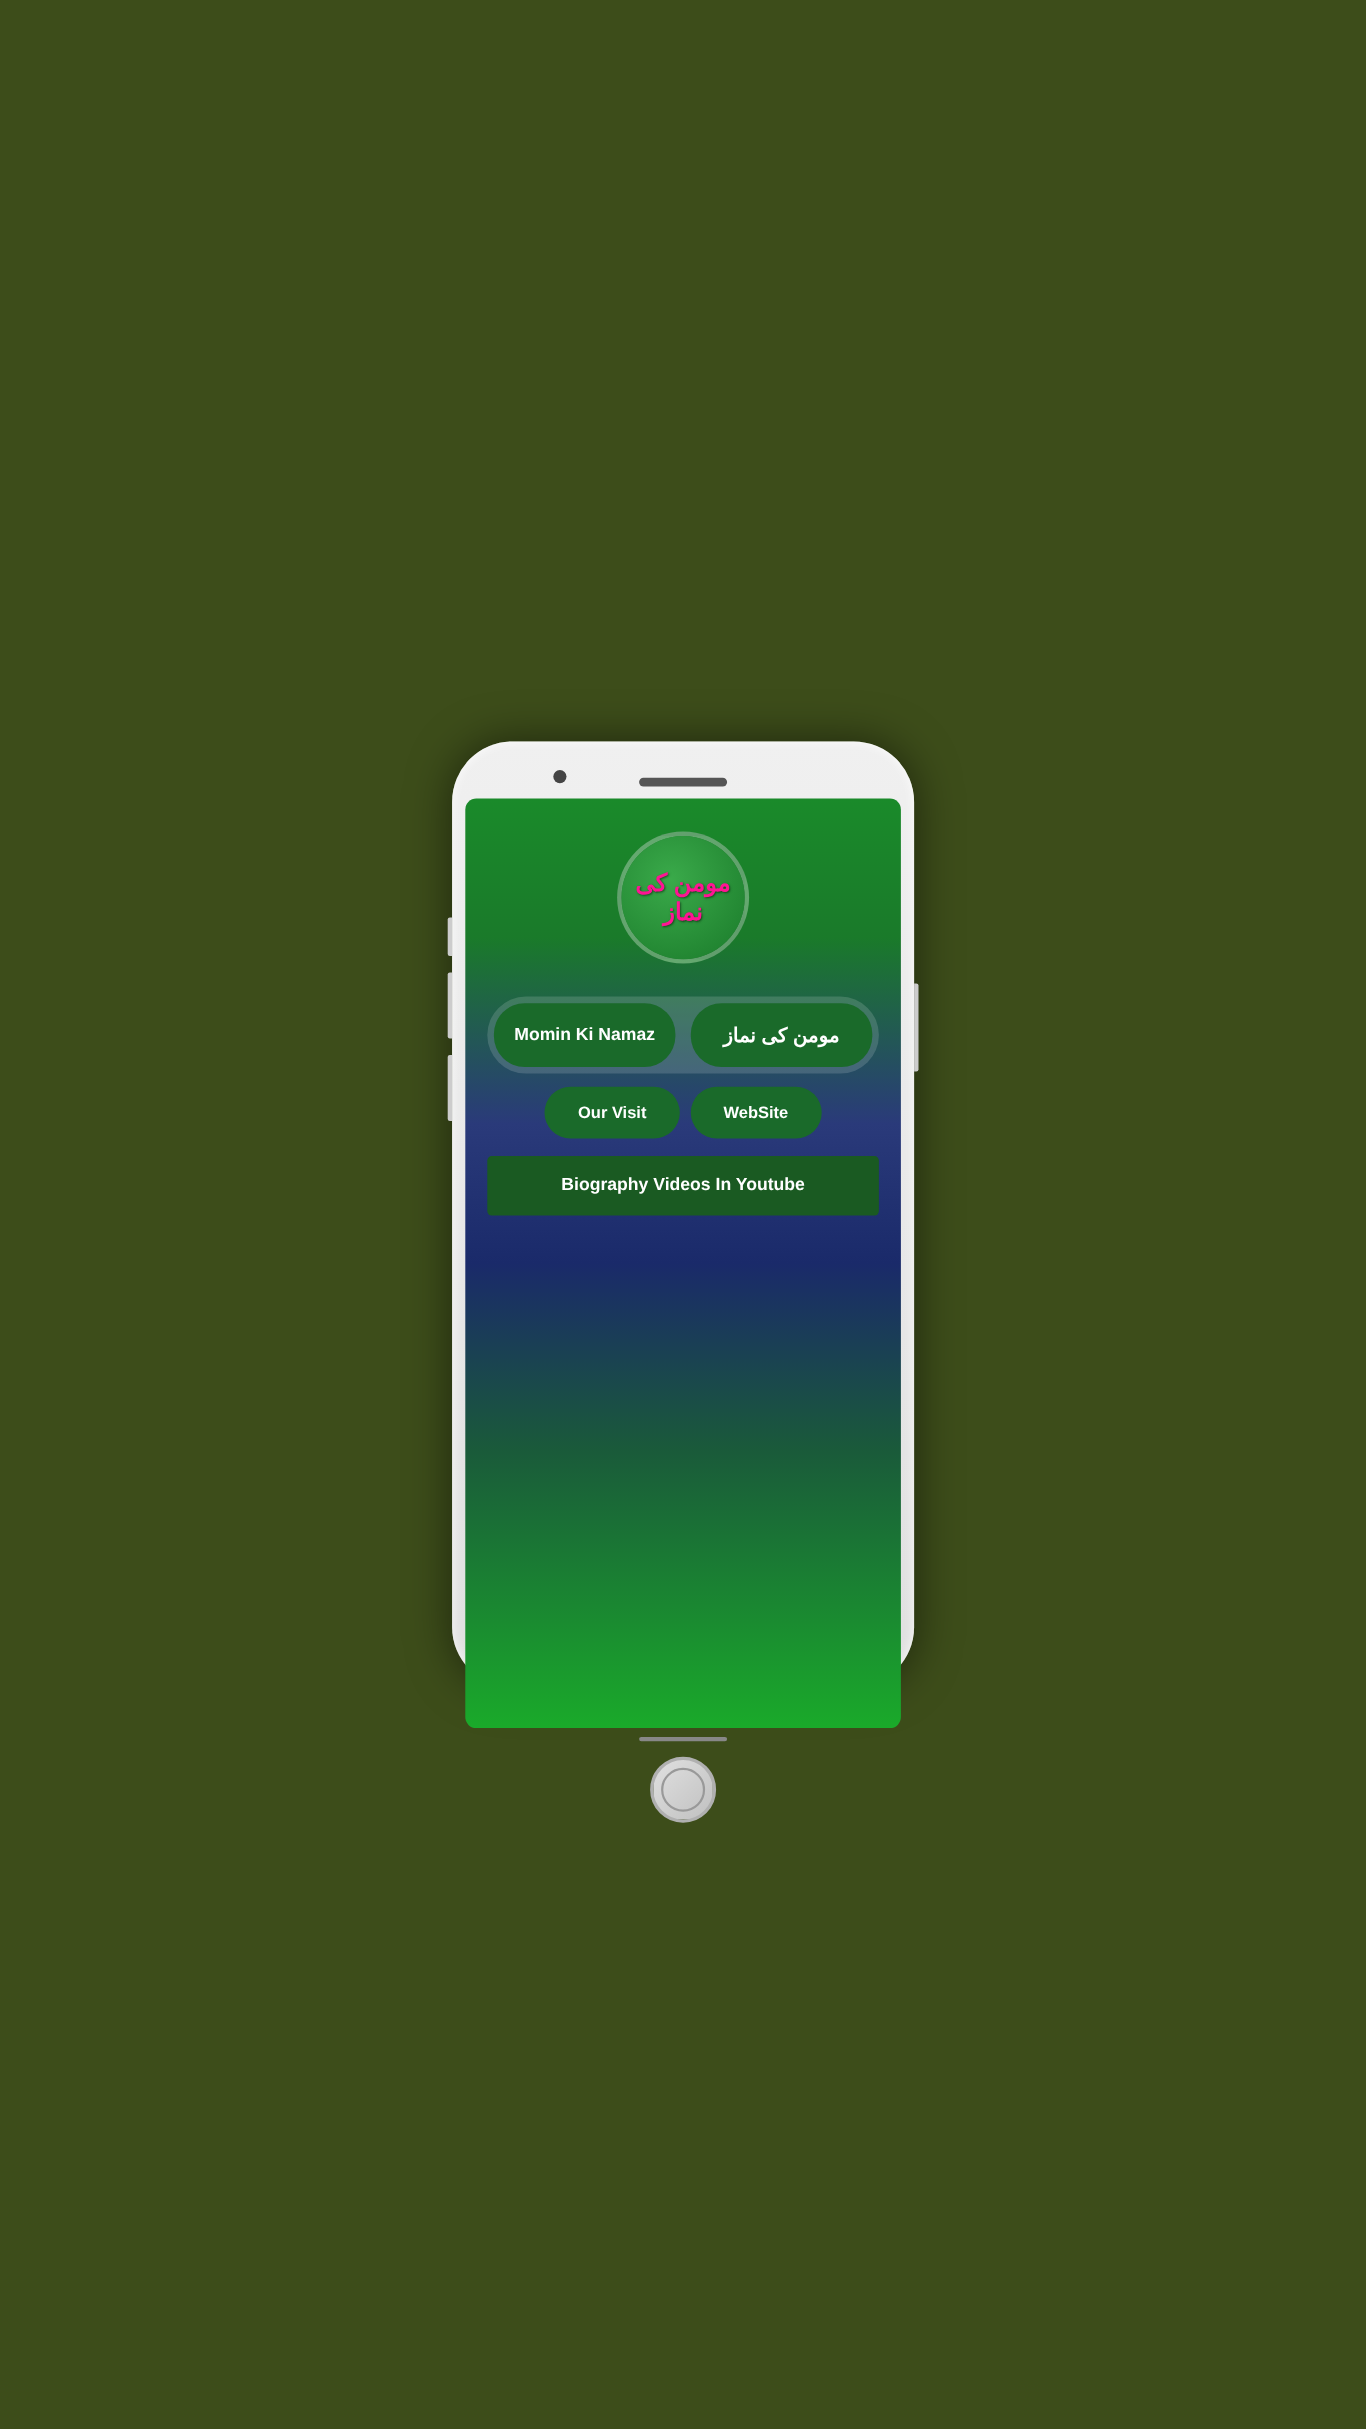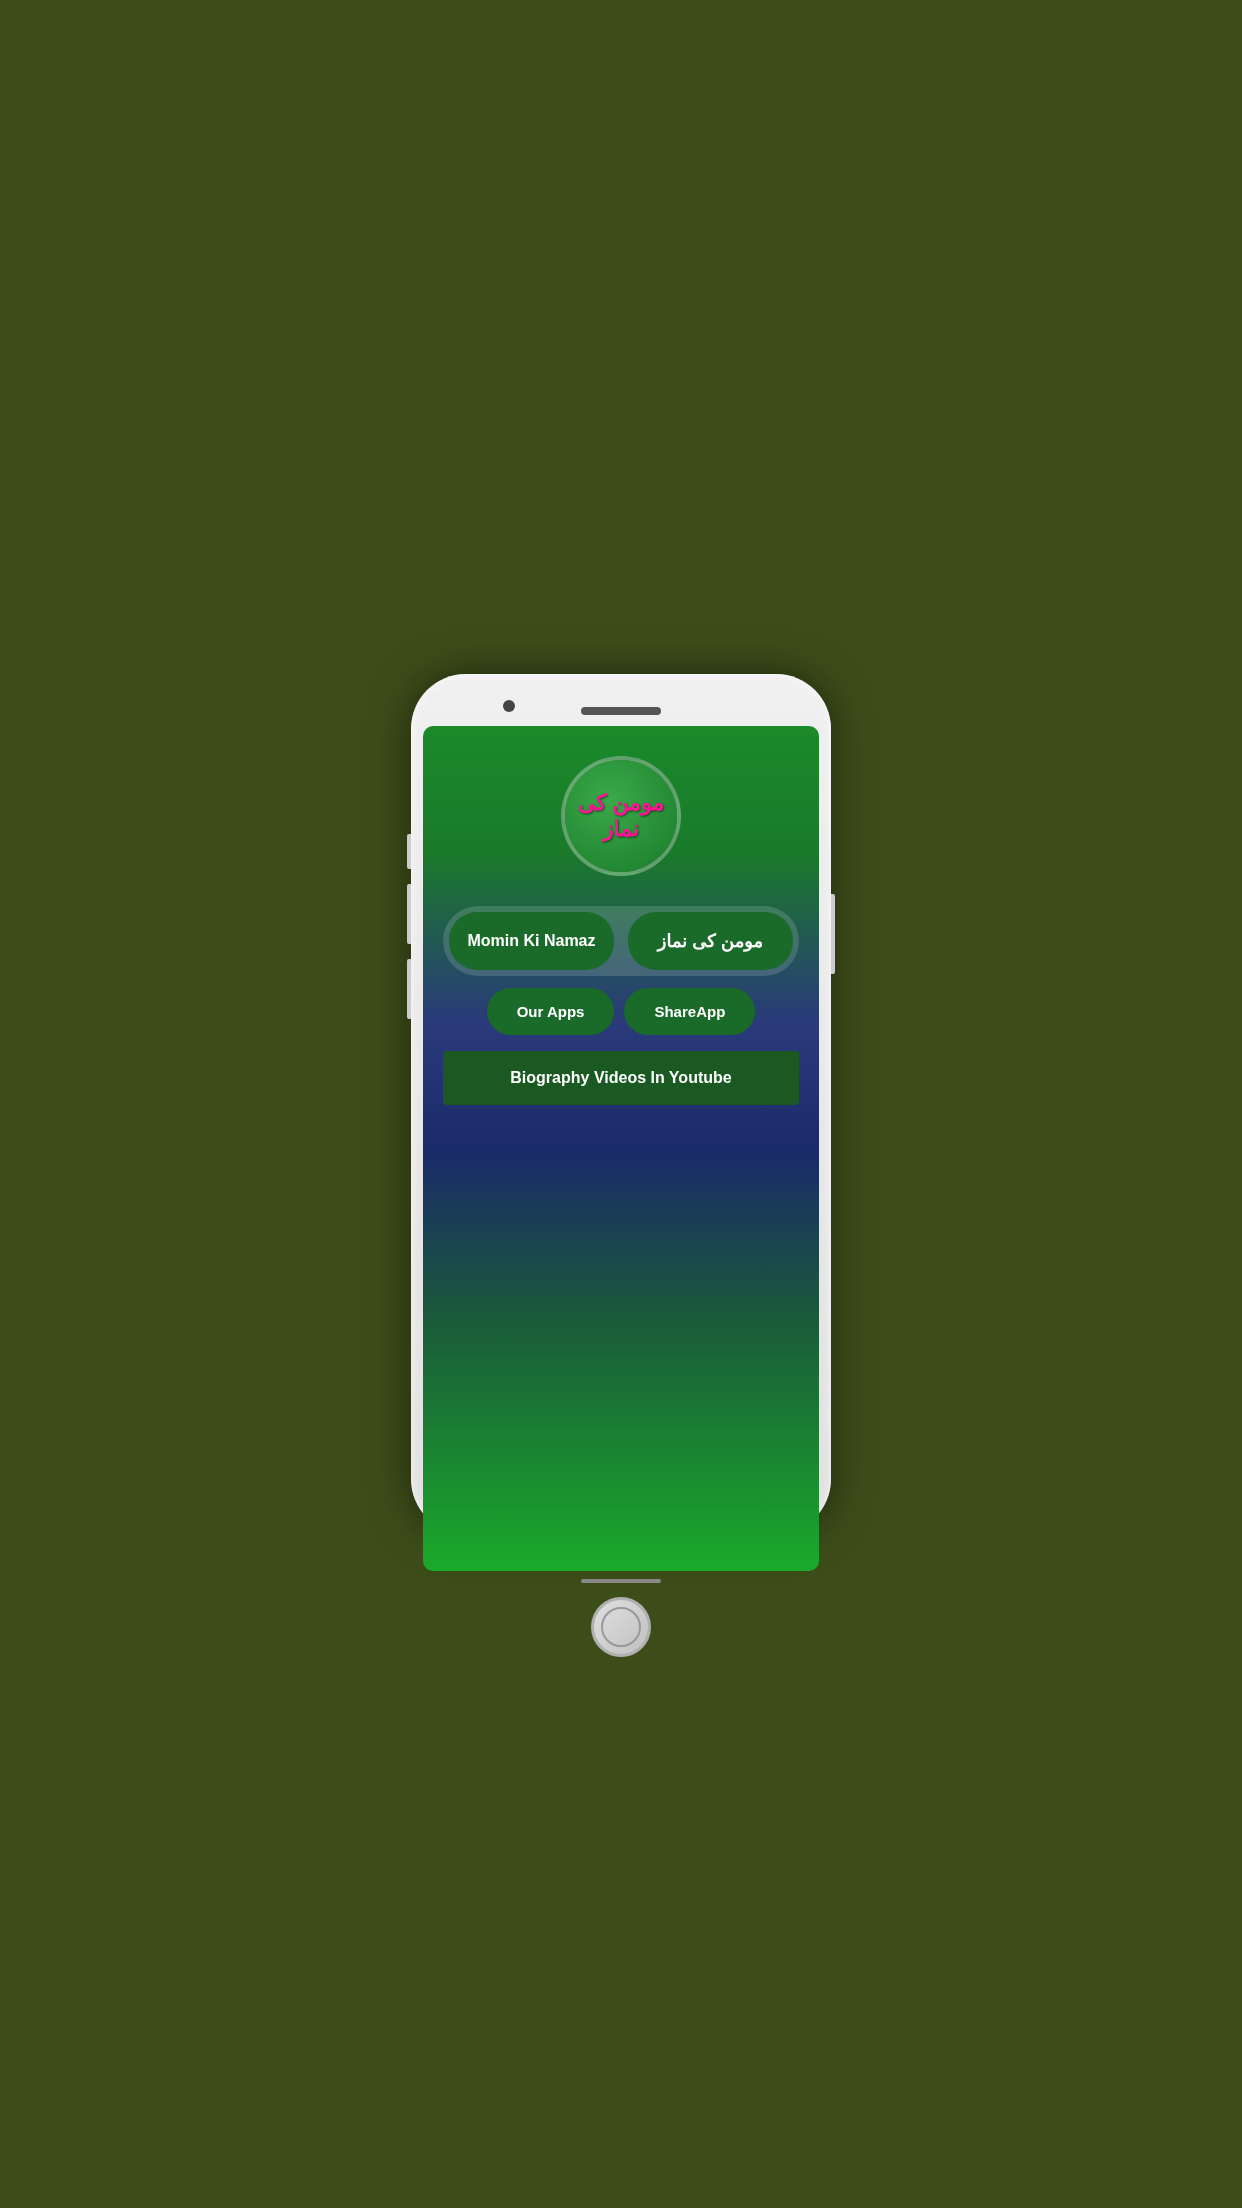--- a/index.html
+++ b/index.html
@@ -262,22 +262,22 @@
     </div>
 
     <div class="buttons-section">
 
       <div class="button-row">
         <button class="btn-primary">Momin Ki Namaz</button>
         <button class="btn-primary" style="font-family: 'Arial Unicode MS', Arial, sans-serif; font-size: 18px;">مومن کی نماز</button>
       </div>
 
       <div class="btn-secondary-row">
-        <button class="btn-secondary">Our Apps</button>
-        <button class="btn-secondary">ShareApp</button>
+        <button class="btn-secondary">Our Visit</button>
+        <button class="btn-secondary">WebSite</button>
       </div>
 
 
       <button class="btn-full">Biography Videos In Youtube</button>
 
     </div>
   </div>
 
   <div class="phone-bottom-bar">
     <div class="home-indicator"></div>

